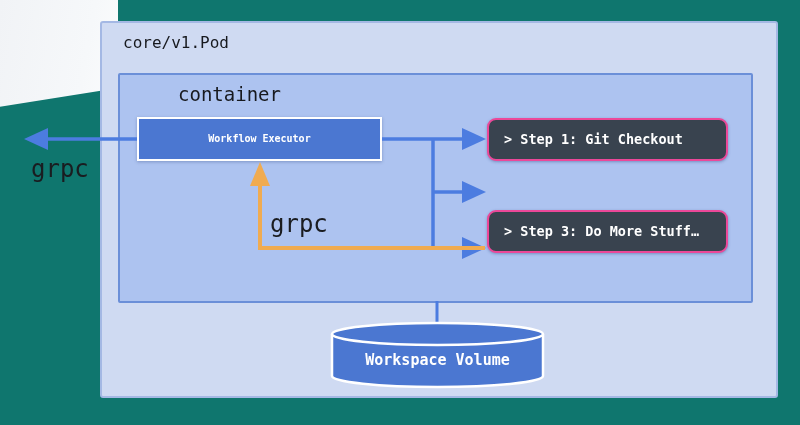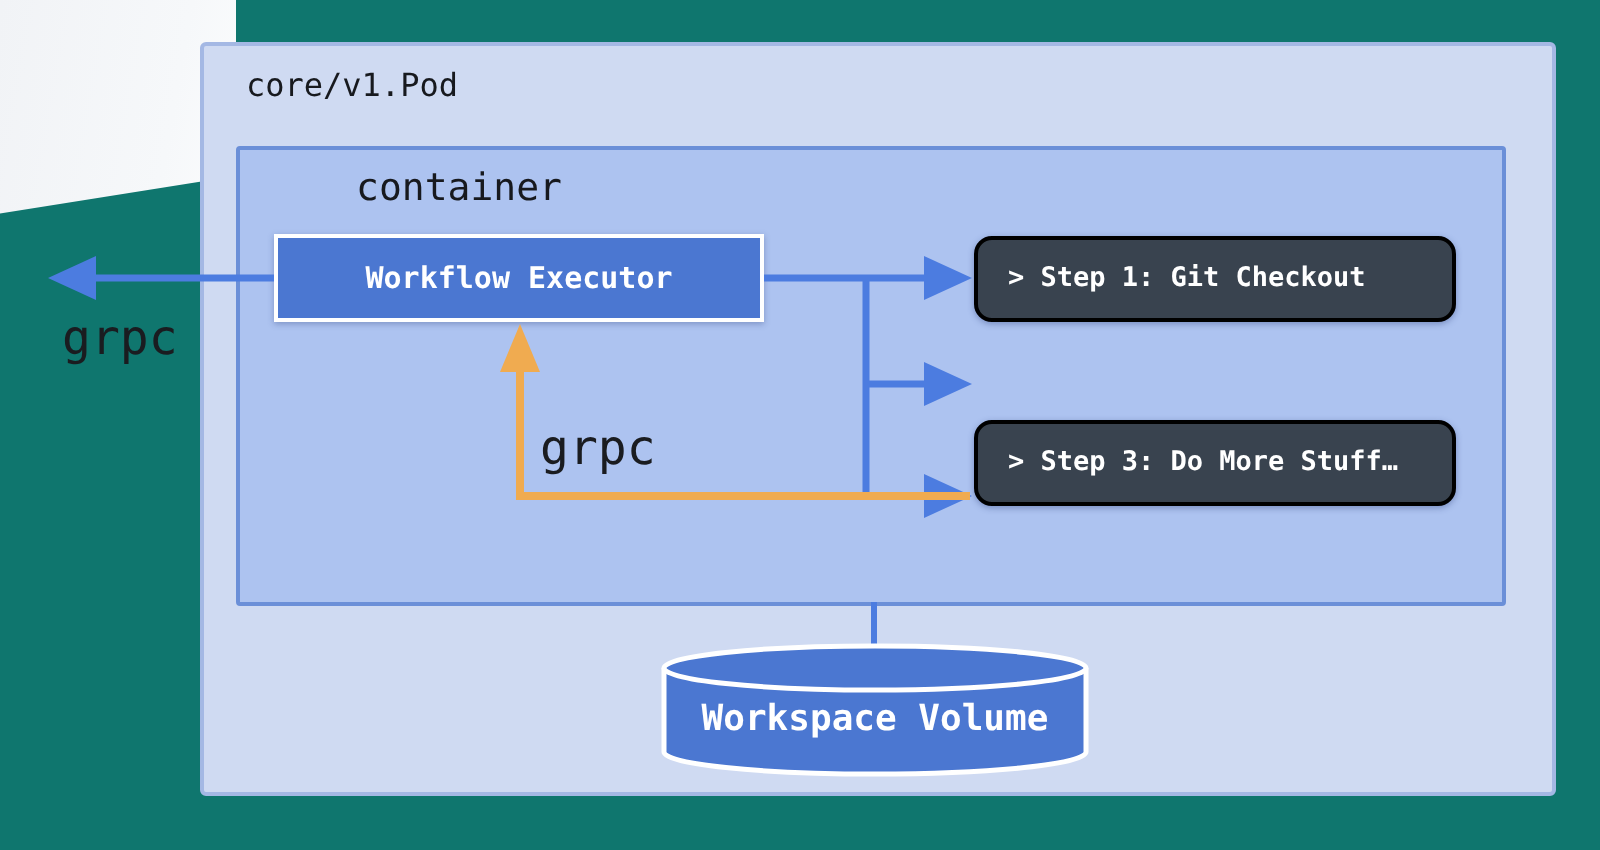--- a/index.html
+++ b/index.html
@@ -28,36 +28,36 @@
     box-sizing:border-box;
   }
   .container-label{
     position:absolute;left:137px;top:84px;
     font-size:19px;line-height:20px;color:#17191e;white-space:pre;margin-left:41px;
   }
   .executor-box{
     position:absolute;left:137px;top:117px;width:245px;height:44px;
     background:#4b77d1;border:2px solid #ffffff;box-sizing:border-box;
     box-shadow:0 1px 3px rgba(40,60,120,.35);
-    color:#ffffff;font-size:15px;font-weight:bold;
+    color:#ffffff;font-size:10px;font-weight:bold;
     text-align:center;line-height:40px;white-space:pre;
   }
   .step-box{
     position:absolute;left:487px;width:241px;height:43px;
-    background:#39434f;border:2px solid #000000;border-radius:9px;
+    background:#39434f;border:2px solid #ec4899;border-radius:9px;
     box-sizing:border-box;box-shadow:0 1px 3px rgba(40,60,120,.4);
     color:#ffffff;font-size:13.5px;font-weight:bold;
     line-height:39px;padding-left:15px;white-space:pre;
   }
   .step-1{top:118px;}
   .step-2{top:171px;}
   .step-3{top:210px;}
   .volume-label{
     position:absolute;left:332px;top:346px;width:211px;
-    text-align:center;color:#ffffff;font-size:18px;font-weight:bold;
+    text-align:center;color:#ffffff;font-size:15px;font-weight:bold;
     line-height:28px;z-index:7;white-space:pre;
   }
   .grpc-label{
     position:absolute;font-size:24px;line-height:28px;color:#1a1c20;
     z-index:7;white-space:pre;
   }
   .grpc-left{left:31px;top:155px;}
   .grpc-internal{left:270px;top:210px;}
   .arrow-layer{
     position:absolute;left:0;top:0;width:800px;height:425px;

